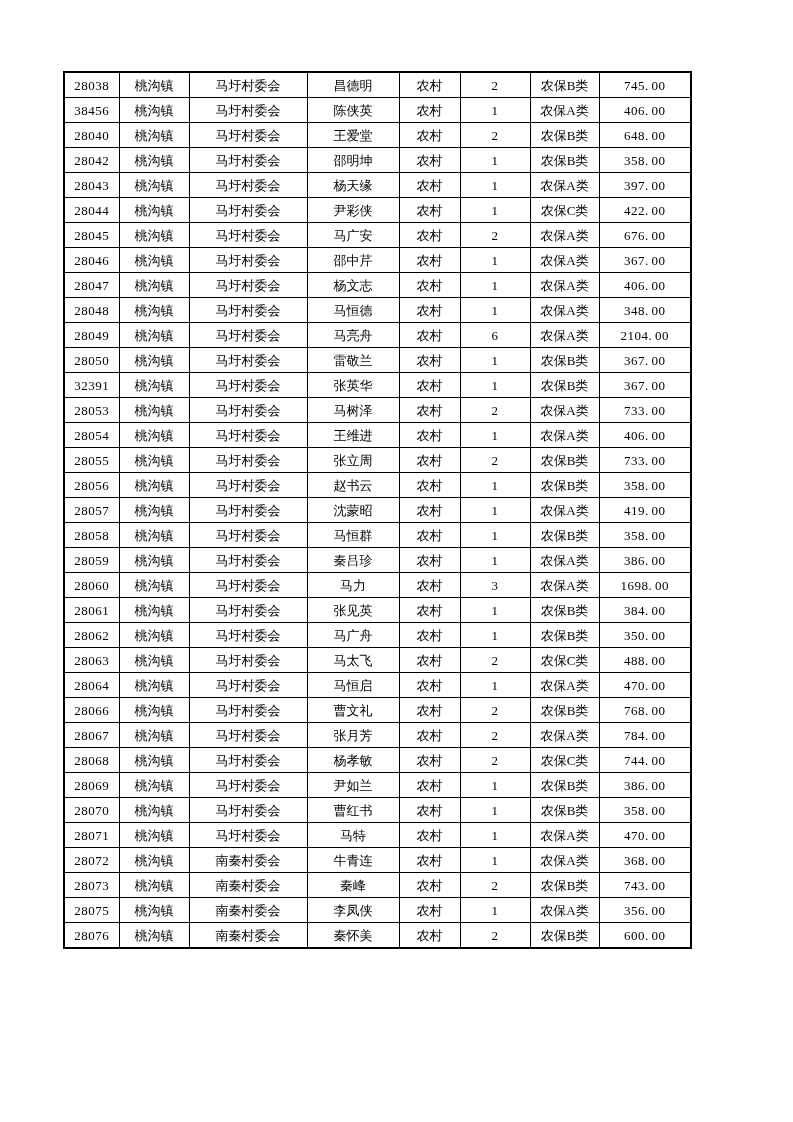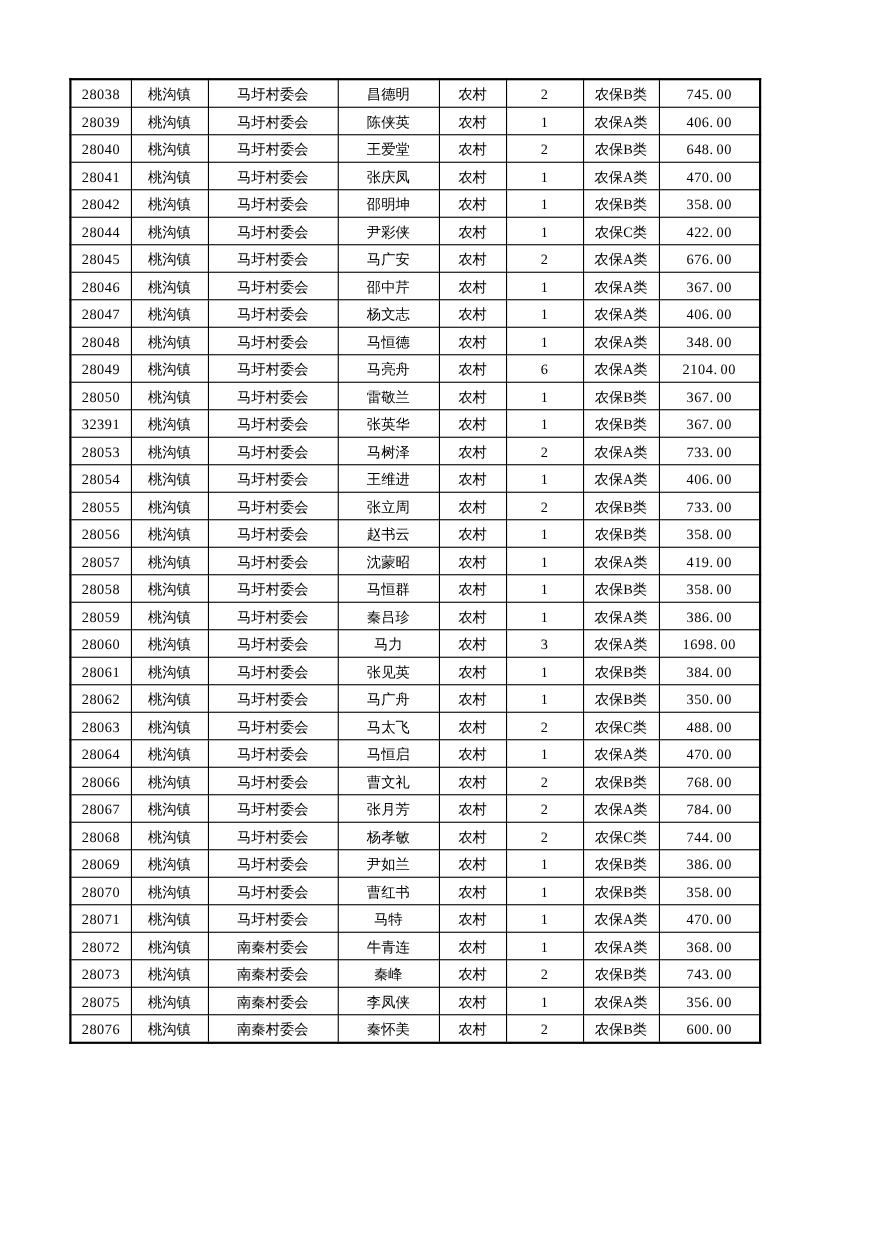--- a/index.html
+++ b/index.html
@@ -62,58 +62,58 @@
           <td class="num">28038</td>
           <td>桃沟镇</td>
           <td>马圩村委会</td>
           <td>昌德明</td>
           <td>农村</td>
           <td class="num">2</td>
           <td>农保B类</td>
           <td class="num">745. 00</td>
         </tr>
         <tr>
-          <td class="num">28039</td>
+          <td class="num">38456</td>
           <td>桃沟镇</td>
           <td>马圩村委会</td>
           <td>陈侠英</td>
           <td>农村</td>
           <td class="num">1</td>
           <td>农保A类</td>
           <td class="num">406. 00</td>
         </tr>
         <tr>
           <td class="num">28040</td>
           <td>桃沟镇</td>
           <td>马圩村委会</td>
           <td>王爱堂</td>
           <td>农村</td>
           <td class="num">2</td>
           <td>农保B类</td>
           <td class="num">648. 00</td>
         </tr>
         <tr>
-          <td class="num">28041</td>
-          <td>桃沟镇</td>
-          <td>马圩村委会</td>
-          <td>张庆凤</td>
-          <td>农村</td>
-          <td class="num">1</td>
-          <td>农保A类</td>
-          <td class="num">470. 00</td>
-        </tr>
-        <tr>
           <td class="num">28042</td>
           <td>桃沟镇</td>
           <td>马圩村委会</td>
           <td>邵明坤</td>
           <td>农村</td>
           <td class="num">1</td>
           <td>农保B类</td>
           <td class="num">358. 00</td>
+        </tr>
+        <tr>
+          <td class="num">28043</td>
+          <td>桃沟镇</td>
+          <td>马圩村委会</td>
+          <td>杨天缘</td>
+          <td>农村</td>
+          <td class="num">1</td>
+          <td>农保A类</td>
+          <td class="num">397. 00</td>
         </tr>
         <tr>
           <td class="num">28044</td>
           <td>桃沟镇</td>
           <td>马圩村委会</td>
           <td>尹彩侠</td>
           <td>农村</td>
           <td class="num">1</td>
           <td>农保C类</td>
           <td class="num">422. 00</td>

